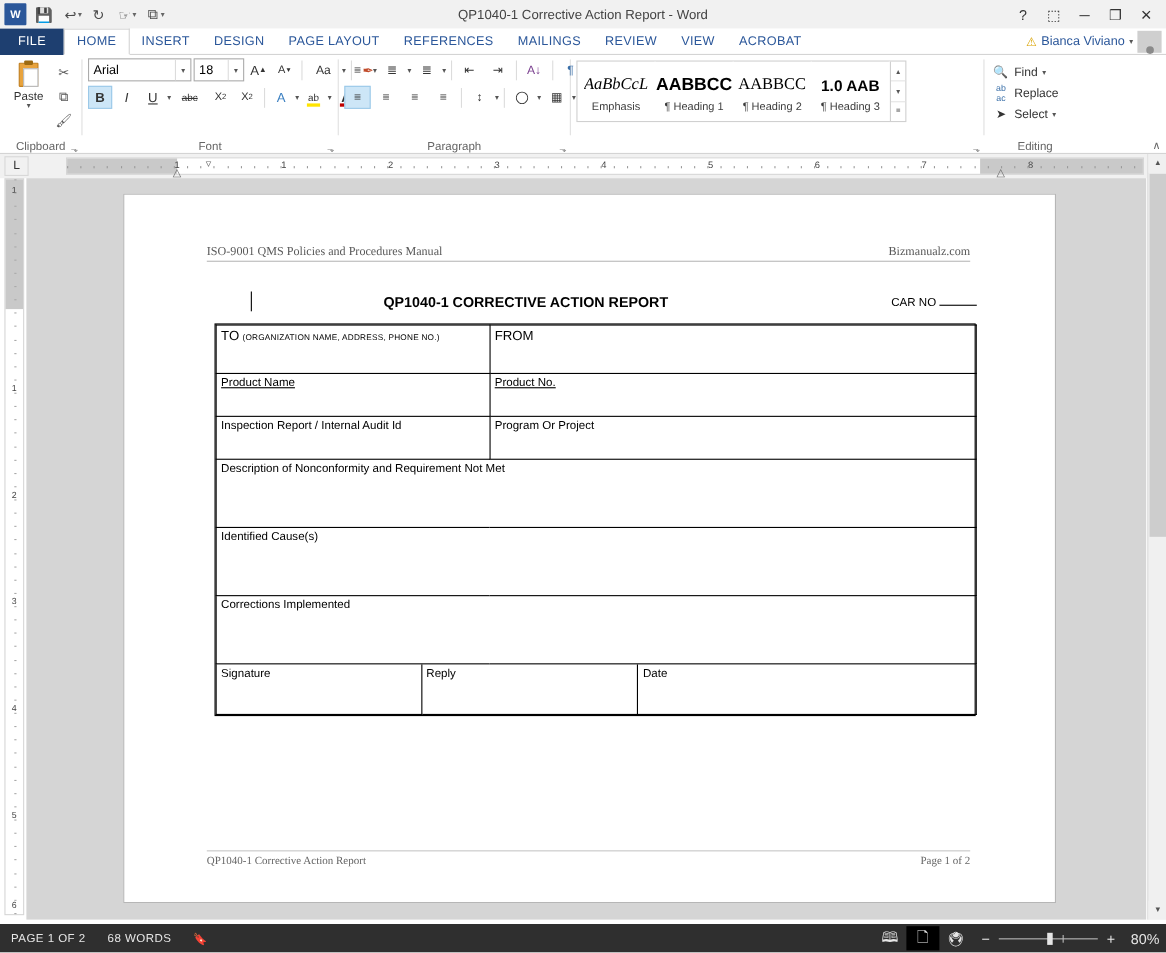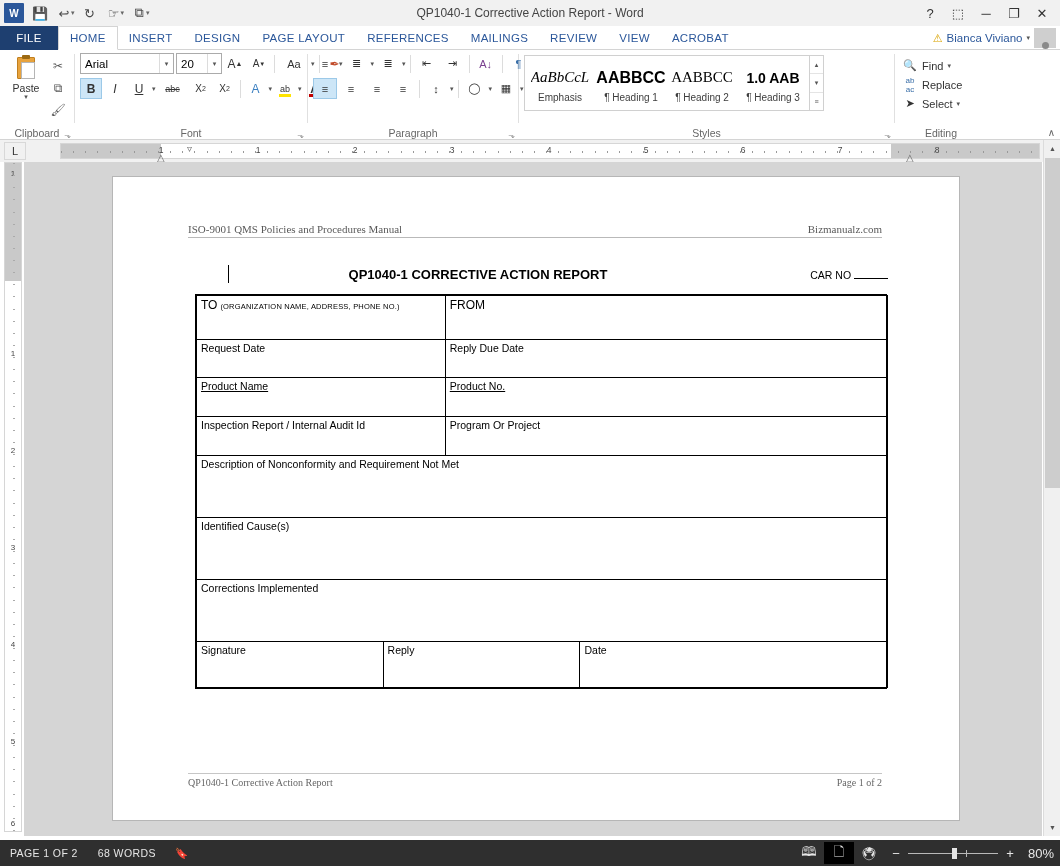--- a/index.html
+++ b/index.html
@@ -321,21 +321,21 @@
     <div class="grp-div"></div>
 
     <div class="grp fontg">
       <div class="grp-body" style="flex-direction:column;align-items:flex-start;">
         <div class="row">
           <div class="combo combo-font">
             <span class="cv">Arial</span>
             <span class="cc">▾</span>
           </div>
           <div class="combo combo-size">
-            <span class="cv">20</span>
+            <span class="cv">18</span>
             <span class="cc">▾</span>
           </div>
           <div class="ibtn" style="font-size:12px;">A<sup style="font-size:7px;">▲</sup></div>
           <div class="ibtn" style="font-size:10px;">A<sup style="font-size:6px;">▼</sup></div>
           <span class="sep"></span>
           <div class="ibtn wide" style="font-size:11px;">Aa</div>
           <span class="caret">▾</span>
           <span class="sep"></span>
           <div class="ibtn" style="color:#c14b2a;">✒</div>
         </div>
@@ -429,21 +429,20 @@
             <div class="sprev" style="font-weight:bold;font-size:14px;">1.0  AAB</div>
             <div class="sname">¶ Heading 3</div>
           </div>
           <div class="gal-scroll">
             <div class="gs">▴</div>
             <div class="gs">▾</div>
             <div class="gs" style="border-bottom:none;">≡</div>
           </div>
         </div>
       </div>
-      <div class="grp-label">Styles</div>
       <div class="dlg">⬎</div>
     </div>
     <div class="grp-div"></div>
 
     <div class="grp editg">
       <div class="grp-body" style="flex-direction:column;align-items:flex-start;padding-top:6px;">
         <div class="ebtn">
           <span class="eic" style="color:#3a6fa8;">🔍</span>
           <span>Find</span>
           <span class="caret">▾</span>
@@ -651,24 +650,20 @@
             <tbody>
           <tr style="height:44px;">
             <td style="width:36%;">
               <span class="big-to">TO</span>
               <span class="cell-sub">(ORGANIZATION NAME, ADDRESS, PHONE NO.)</span>
             </td>
             <td style="width:64%;">
               <span class="big-to">FROM</span>
             </td>
           </tr>
-          <tr style="height:38px;">
-            <td><span>Request Date</span></td>
-            <td><span>Reply Due Date</span></td>
-          </tr>
           <tr style="height:39px;text-decoration:underline;">
             <td><span>Product Name</span></td>
             <td><span>Product No.</span></td>
           </tr>
           <tr style="height:39px;">
             <td><span>Inspection Report / Internal Audit Id</span></td>
             <td><span>Program Or Project</span></td>
           </tr>
           <tr style="height:62px;">
             <td colspan="2"><span>Description of Nonconformity and Requirement Not Met</span></td>

